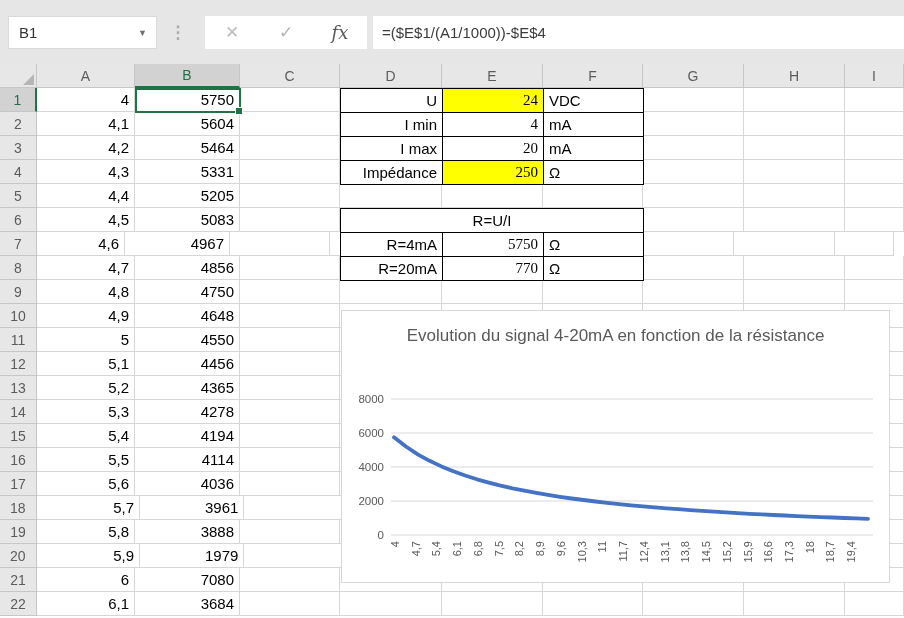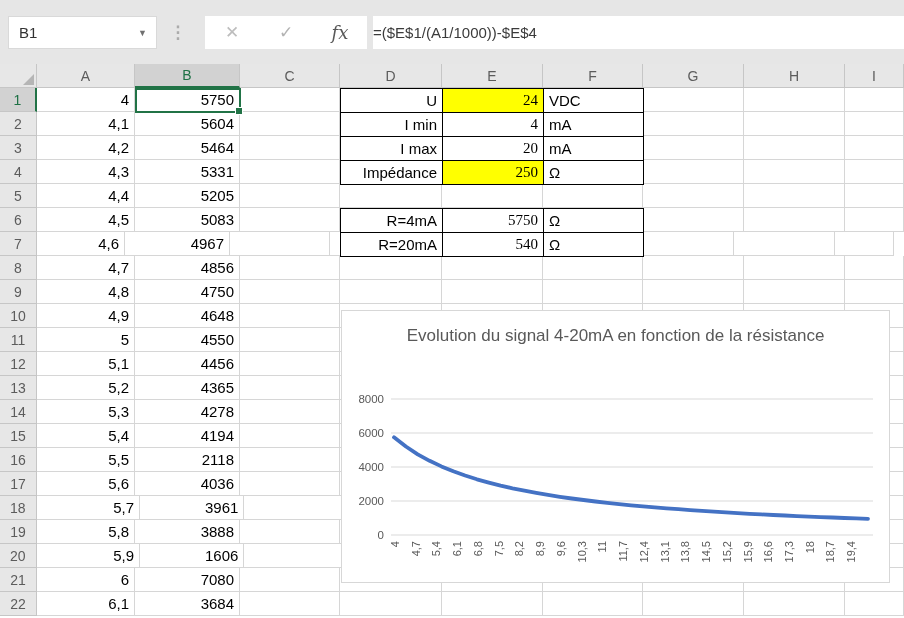--- a/index.html
+++ b/index.html
@@ -14,21 +14,21 @@
   .namebox .arrow { font-size:9px; color:#707070; padding-right:9px; }
   .dots { position:absolute; left:171px; top:16px; height:33px; width:14px; display:flex;
     align-items:center; justify-content:center; color:#ababab; font-size:17px; font-weight:bold; }
   .fxbox { position:absolute; left:205px; top:16px; width:162px; height:33px; background:#fff;
     display:flex; align-items:center; }
   .fxbox span { flex:1; text-align:center; }
   .icon-x { color:#bdbdbd; font-size:17px; }
   .icon-check { color:#b3b3b3; font-size:17px; }
   .icon-fx { color:#595959; font-size:18px; font-family:"DejaVu Serif", serif; font-style:italic; }
   .formulabar { position:absolute; left:373px; top:16px; width:531px; height:33px; background:#fff;
-    display:flex; align-items:center; box-sizing:border-box;
+    display:flex; align-items:center; padding-left:9px; box-sizing:border-box;
     font-size:15px; color:#3b3b3b; cursor:text; }
 
   
   .sheet { position:absolute; left:0; top:64px; width:904px; height:554px; background:#fff; }
   .hdr-row { display:flex; height:24px; }
   .hdr-cell, .corner { box-sizing:border-box; background:#e7e7e7; border-right:1px solid #c6c6c6;
     border-bottom:1px solid #c6c6c6; color:#5c5c5c; font-size:14px;
     display:flex; align-items:center; justify-content:center; position:relative; }
   .hdr-cell.sel { background:#d2d2d2; color:#1e7145; border-bottom:2px solid #217346; }
   .corner::after { content:""; position:absolute; right:2px; bottom:2px;
@@ -273,21 +273,21 @@
       <div class="cell" style="width: 102px;"></div>
       <div class="cell" style="width: 101px;"></div>
       <div class="cell" style="width: 100px;"></div>
       <div class="cell" style="width: 101px;"></div>
       <div class="cell" style="width: 101px;"></div>
       <div class="cell" style="width: 59px;"></div>
     </div>
     <div class="grid-row">
       <div class="rowhdr">16</div>
       <div class="cell" style="width: 98px;">5,5</div>
-      <div class="cell" style="width: 105px;">2118</div>
+      <div class="cell" style="width: 105px;">4114</div>
       <div class="cell" style="width: 100px;"></div>
       <div class="cell" style="width: 102px;"></div>
       <div class="cell" style="width: 101px;"></div>
       <div class="cell" style="width: 100px;"></div>
       <div class="cell" style="width: 101px;"></div>
       <div class="cell" style="width: 101px;"></div>
       <div class="cell" style="width: 59px;"></div>
     </div>
     <div class="grid-row">
       <div class="rowhdr">17</div>
@@ -321,21 +321,21 @@
       <div class="cell" style="width: 102px;"></div>
       <div class="cell" style="width: 101px;"></div>
       <div class="cell" style="width: 100px;"></div>
       <div class="cell" style="width: 101px;"></div>
       <div class="cell" style="width: 101px;"></div>
       <div class="cell" style="width: 59px;"></div>
     </div>
     <div class="grid-row">
       <div class="rowhdr">20</div>
       <div class="cell" style="width: 104px;">5,9</div>
-      <div class="cell" style="width: 105px;">1606</div>
+      <div class="cell" style="width: 105px;">1979</div>
       <div class="cell" style="width: 100px;"></div>
       <div class="cell" style="width: 102px;"></div>
       <div class="cell" style="width: 101px;"></div>
       <div class="cell" style="width: 100px;"></div>
       <div class="cell" style="width: 101px;"></div>
       <div class="cell" style="width: 101px;"></div>
       <div class="cell" style="width: 59px;"></div>
     </div>
     <div class="grid-row">
       <div class="rowhdr">21</div>
@@ -394,27 +394,30 @@
 </table>
 
 <table class="ovl-table" id="calc-table" style="left:340px; top:208px;">
   <colgroup>
       <col style="width:102px">
       <col style="width:101px">
       <col style="width:100px">
     </colgroup>
   <tbody>
       <tr>
+        <td colspan="3" class="merged">R=U/I</td>
+      </tr>
+      <tr>
         <td class="lbl">R=4mA</td>
         <td class="val">5750</td>
         <td class="unit">Ω</td>
       </tr>
       <tr>
         <td class="lbl">R=20mA</td>
-        <td class="val">540</td>
+        <td class="val">770</td>
         <td class="unit">Ω</td>
       </tr>
     </tbody>
 </table>
 
 <div class="selbox">
   <div class="handle"></div>
 </div>
 
 <div class="chart">

